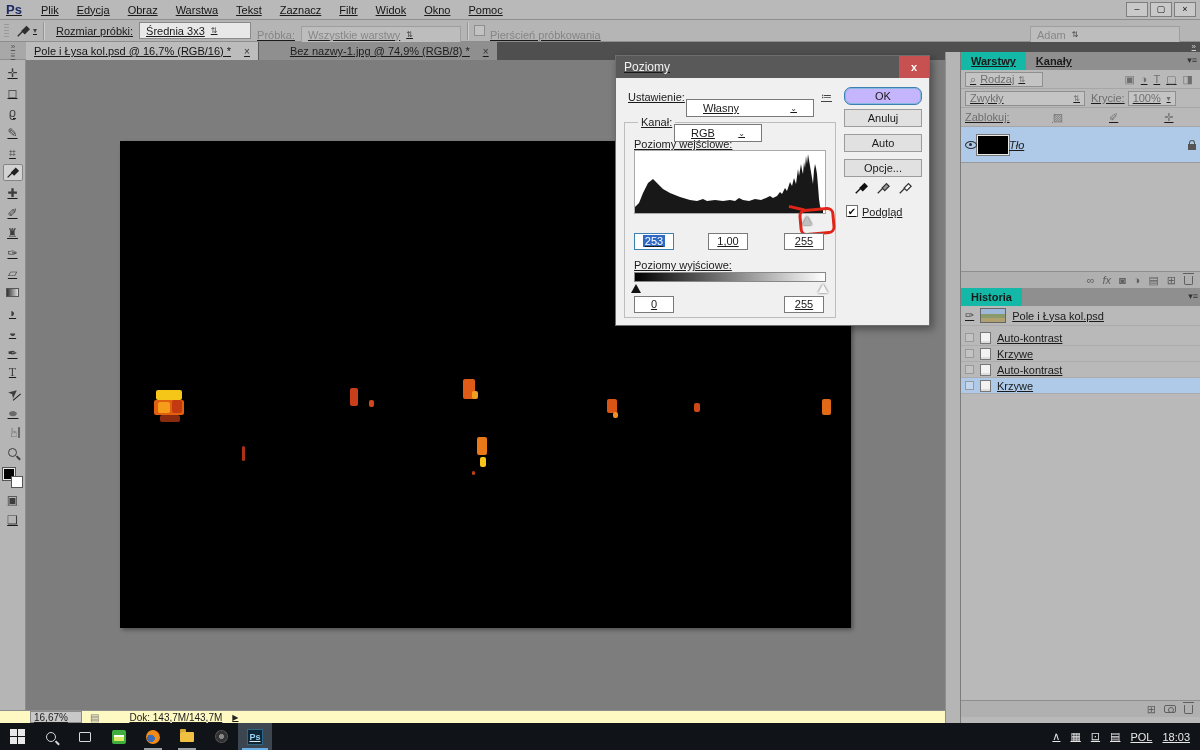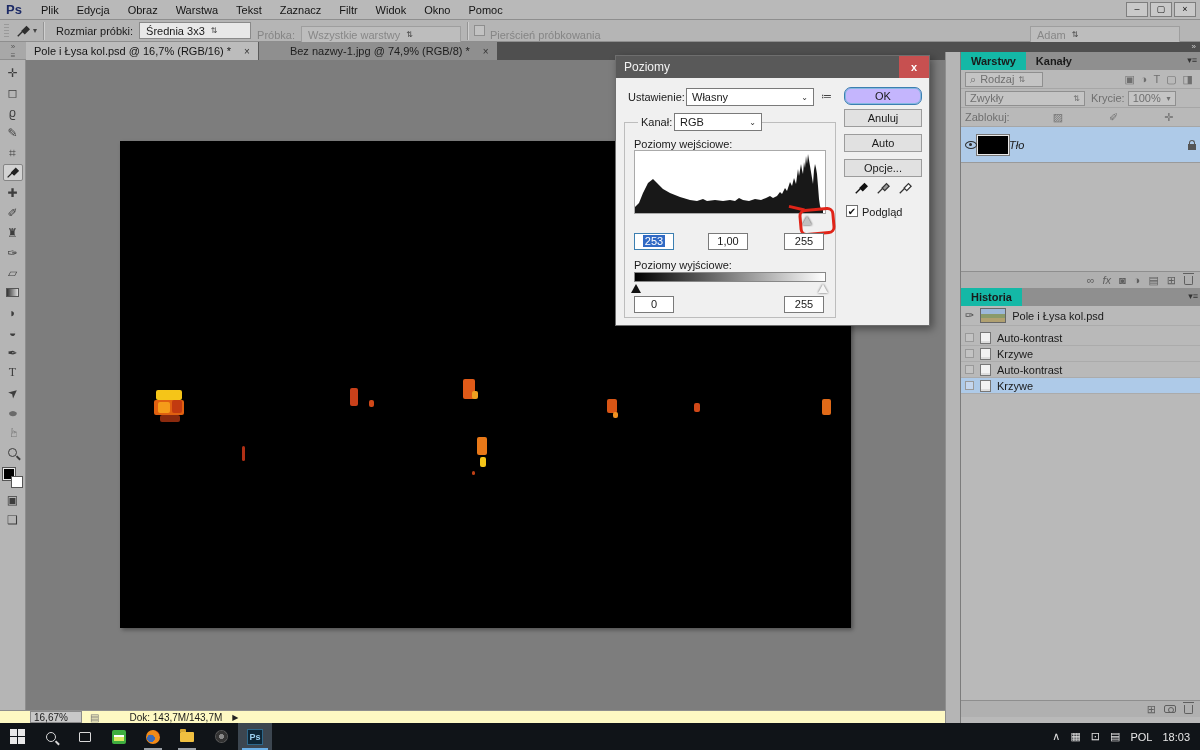--- a/index.html
+++ b/index.html
@@ -1,18 +1,18 @@
 <!DOCTYPE html>
 <html><head>
 <meta charset="utf-8">
 <style>
   * { margin:0; padding:0; box-sizing:border-box; }
   html,body { width:1200px; height:750px; }
   body { font-family:"Liberation Sans", sans-serif; font-size:11px; color:#1a1a1a; background:#bcbcbc; position:relative; overflow:hidden; }
-  .abs { position:absolute; }
+  .abs { position:absolute;text-decoration:underline; }
 
   
   #titlebar { left:0; top:0; width:1200px; height:20px; background:#b9b9b9; border-bottom:1px solid #8e8e8e; display:flex; align-items:center; }
   #ps-logo { font-weight:bold; font-size:13px; color:#1c2a66; margin:0 10px 0 6px; }
   .menu-item { padding:0 9px; line-height:20px; color:#141414; cursor:default; }
   #win-controls { position:absolute; right:4px; top:2px; display:flex; gap:2px; }
   .winbtn { width:22px; height:15px; background:#c9c9c9; border:1px solid #7e7e7e; font-size:9px; line-height:13px; text-align:center; color:#111; }
 
   #optionsbar { left:0; top:20px; width:1200px; height:22px; background:#b5b5b5; border-bottom:1px solid #8e8e8e; display:flex; align-items:center; }
   .grip { width:5px; height:14px; margin:0 4px; background:repeating-linear-gradient(#999 0 1px, transparent 1px 3px); }
@@ -46,21 +46,21 @@
 
   
   #mainarea { left:26px; top:60px; width:919px; height:650px; background:#7d7d7d; }
   #canvas { position:absolute; left:94px; top:81px; width:731px; height:487px; background:#000; box-shadow:2px 2px 4px rgba(0,0,0,.35); }
   .blob { position:absolute; }
 
   
   #dialog { left:615px; top:55px; width:315px; height:271px; background:#f0f0f0; border:1px solid #6e6e6e; box-shadow:3px 3px 8px rgba(0,0,0,.4); }
   #dlg-title { height:22px; background:#595959; color:#f2f2f2; font-size:12px; line-height:22px; padding-left:8px; }
   #dlg-close { position:absolute; right:0; top:0; width:30px; height:22px; background:#c75050; color:#fff; text-align:center; line-height:22px; font-weight:bold; font-size:11px; }
-  .dlg-select { background:#fff; border:1px solid #7a7a7a; height:18px; display:flex; align-items:center; justify-content:space-between; padding:0 5px; }
+  .dlg-select { background:#fff; border:1px solid #7a7a7a; height:18px; display:flex; align-items:center; justify-content:space-between; padding:0 16px;margin-top:11px; }
   .dlg-select .arr { font-size:8px; color:#333; }
   .btn { position:absolute; left:228px; width:78px; height:18px; background:#e1e1e1; border:1px solid #9c9c9c; text-align:center; line-height:16px; }
   .btn.focused { border-color:#3c7fb1; box-shadow:inset 0 0 0 1px #86b8e0; background:#c4b5fd;border-radius:7px; }
   .groupbox { position:absolute; left:8px; top:66px; width:212px; height:196px; border:1px solid #bdbdbd; }
   .field { position:absolute; width:40px; height:17px; background:#fff; border:1px solid #7a7a7a; text-align:center; line-height:15px; }
   .field.focus { border-color:#3c7fb1; }
   .sel-text { background:#316ac5; color:#fff; padding:0 2px; }
   .tri { position:absolute; width:0; height:0; border-left:5px solid transparent; border-right:5px solid transparent; }
   .tri.gray  { border-bottom:9px solid #c0c0c0; filter:drop-shadow(0 0 1px #333); }
   .tri.black { border-bottom:9px solid #111; }

